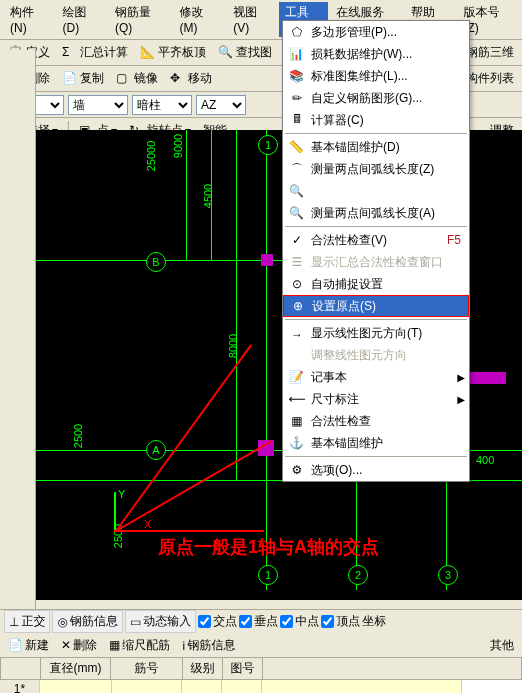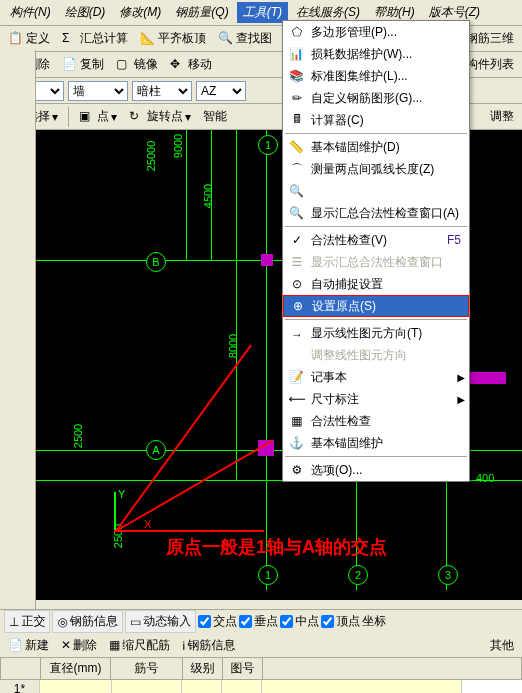--- a/index.html
+++ b/index.html
@@ -1,34 +1,34 @@
 <!DOCTYPE html>
 <html><head>
 <meta charset="utf-8">
 <style>
 * { margin: 0; padding: 0; box-sizing: border-box; font-family: "Microsoft YaHei", SimSun, sans-serif; font-size: 12px; }
 body { width: 522px; height: 693px; background: #ece9d8; overflow: hidden; position: relative; }
 .menubar { display: flex; background: #ece9d8; padding: 2px 4px; gap: 2px; border-bottom: 1px solid #aca899; }
-.menubar .item { padding: 2px 6px; cursor: default; font-style: italic; }
+.menubar .item { padding: 2px 6px; cursor: default; }
 .menubar .item.active { background: #316ac5; color: #fff; }
 .toolbar { display: flex; align-items: center; background: #ece9d8; padding: 2px 4px; gap: 4px; border-bottom: 1px solid #aca899; height: 26px; overflow: hidden; white-space: nowrap; }
 .tbtn { display: inline-flex; align-items: center; gap: 2px; padding: 2px 4px; }
 .tbtn .ic { width: 16px; height: 16px; display: inline-block; }
 .sep { width: 1px; height: 20px; background: #aca899; margin: 0 2px; }
 select { font-size: 12px; height: 20px; background: #fff; border: 1px solid #7f9db9; }
 .canvas-area { position: absolute; left: 36px; top: 130px; width: 486px; height: 470px; background: #000; overflow: hidden; }
 .left-panel { position: absolute; left: 0; top: 50px; width: 36px; height: 560px; background: #ece9d8; border-right: 1px solid #aca899; }
 .dropdown-menu { position: absolute; left: 282px; top: 20px; width: 188px; background: #fff; border: 1px solid #808080; box-shadow: 2px 2px 4px rgba(0,0,0,0.3); z-index: 100; }
 .dropdown-menu .mrow { display: flex; align-items: center; height: 22px; padding: 0 4px; }
 .dropdown-menu .mrow.highlighted { background: #316ac5; color: #fff; }
 .dropdown-menu .mrow.highlighted-red { border: 1px solid red; }
 .dropdown-menu .mrow.disabled { color: #aca899; }
 .dropdown-menu .mic { width: 20px; height: 16px; display: inline-flex; align-items: center; justify-content: center; }
 .dropdown-menu .mlabel { flex: 1; padding-left: 4px; }
-.dropdown-menu .mshort { color: #4c1d95; padding-right: 4px; }
+.dropdown-menu .mshort { color: #b91c1c; padding-right: 4px; }
 .dropdown-menu .msep { height: 1px; background: #aca899; margin: 2px 2px; }
 .dropdown-menu .arrow { font-size: 10px; }
 .statusbar { position: absolute; bottom: 60px; left: 0; right: 0; height: 24px; background: #ece9d8; border-top: 1px solid #aca899; display: flex; align-items: center; padding: 0 4px; gap: 2px; }
 .statusbar .sbtn { display: inline-flex; align-items: center; gap: 2px; padding: 2px 4px; border: 1px solid #ccc; background: #f0f0f0; }
 .bottom-toolbar { position: absolute; bottom: 36px; left: 0; right: 0; height: 24px; background: #ece9d8; display: flex; align-items: center; padding: 0 4px; gap: 4px; }
 .table-area { position: absolute; bottom: 0; left: 0; right: 0; height: 36px; background: #fff; }
 .table-header { display: flex; background: #ece9d8; border: 1px solid #aca899; }
 .table-header .th { border-right: 1px solid #aca899; padding: 2px 4px; text-align: center; background: #ece9d8; }
 .table-row { display: flex; }
 .table-row .td { border-right: 1px solid #ccc; border-bottom: 1px solid #ccc; padding: 2px 4px; text-align: center; background: #ffffd0; }
@@ -43,22 +43,23 @@
 .origin-x { position: absolute; width: 40px; height: 2px; background: red; }
 .purple-box { position: absolute; background: #c000c0; }
 .yellow-line { position: absolute; background: #ff0; height: 2px; transform-origin: left center; }
 </style>
 </head>
 <body>
 
 <div class="menubar">
   <span class="item">构件(N)</span>
   <span class="item">绘图(D)</span>
+  <span class="item">钢筋量(Q)</span>
   <span class="item">修改(M)</span>
-  <span class="item">钢筋量(Q)</span>
+  <span class="item">视图(V)</span>
   <span class="item active">工具(T)</span>
   <span class="item">在线服务(S)</span>
   <span class="item">帮助(H)</span>
   <span class="item">版本号(Z)</span>
 </div>
 
 <div class="toolbar">
   <span class="tbtn">
       <span class="ic">📋</span>
       <span>定义</span>
@@ -147,40 +148,40 @@
   <div class="bubble" style="left:402px;top:435px">3</div>
 
   <div class="dim" style="left:30px;top:300px;transform:rotate(-90deg)">2500</div>
   <div class="dim" style="left:70px;top:400px;transform:rotate(-90deg)">2500</div>
   <div class="dim" style="left:160px;top:60px;transform:rotate(-90deg)">4500</div>
   <div class="dim" style="left:185px;top:210px;transform:rotate(-90deg)">8000</div>
   <div class="dim" style="left:130px;top:10px;transform:rotate(-90deg)">9000</div>
   <div class="dim" style="left:100px;top:20px;transform:rotate(-90deg)">25000</div>
   <div class="dim" style="left:258px;top:330px">4000</div>
   <div class="dim" style="left:348px;top:330px">4000</div>
-  <div class="dim" style="left:440px;top:342px">400</div>
+  <div class="dim" style="left:440px;top:324px">400</div>
 
   <div class="purple-box" style="left:222px;top:310px;width:16px;height:16px"></div>
   <div class="purple-box" style="left:225px;top:124px;width:12px;height:12px"></div>
   <div class="purple-box" style="left:290px;top:242px;width:40px;height:12px"></div>
   <div class="purple-box" style="left:430px;top:242px;width:40px;height:12px"></div>
 
   <div class="yellow-line" style="left:300px;top:60px;width:200px;transform:rotate(-45deg)"></div>
   <div class="yellow-line" style="left:320px;top:100px;width:200px;transform:rotate(-45deg)"></div>
 
   <div class="red-line" style="left:80px;top:400px;width:230px;height:2px;transform:rotate(-54deg);transform-origin:left center"></div>
   <div class="red-line" style="left:80px;top:400px;width:180px;height:2px;transform:rotate(-30deg);transform-origin:left center"></div>
   <div class="red-line" style="left:98px;top:400px;width:130px;height:2px;transform:rotate(0deg)"></div>
 
   <div class="origin-y" style="left:78px;top:362px"></div>
   <div class="origin-x" style="left:78px;top:400px"></div>
   <div style="position:absolute;left:82px;top:358px;color:#0f0;font-size:11px">Y</div>
   <div style="position:absolute;left:108px;top:388px;color:red;font-size:11px">X</div>
 
-  <div class="annotation" style="left:130px;top:405px">原点一般是1轴与A轴的交点</div>
+  <div class="annotation" style="left:122px;top:405px">原点一般是1轴与A轴的交点</div>
 </div>
 
 <div class="dropdown-menu">
   <div class="mrow">
       <span class="mic">⬠</span>
       <span class="mlabel">多边形管理(P)...</span>
     </div>
   <div class="mrow">
       <span class="mic">📊</span>
       <span class="mlabel">损耗数据维护(W)...</span>
@@ -204,21 +205,21 @@
     </div>
   <div class="mrow">
       <span class="mic">⌒</span>
       <span class="mlabel">测量两点间弧线长度(Z)</span>
     </div>
   <div class="mrow">
       <span class="mic">🔍</span>
     </div>
   <div class="mrow">
       <span class="mic">🔍</span>
-      <span class="mlabel">显示汇总合法性检查窗口(A)</span>
+      <span class="mlabel">测量两点间弧线长度(A)</span>
     </div>
   <div class="msep"></div>
   <div class="mrow">
       <span class="mic">✓</span>
       <span class="mlabel">合法性检查(V)</span>
       <span class="mshort">F5</span>
     </div>
   <div class="mrow disabled">
       <span class="mic">☰</span>
       <span class="mlabel">显示汇总合法性检查窗口</span>

